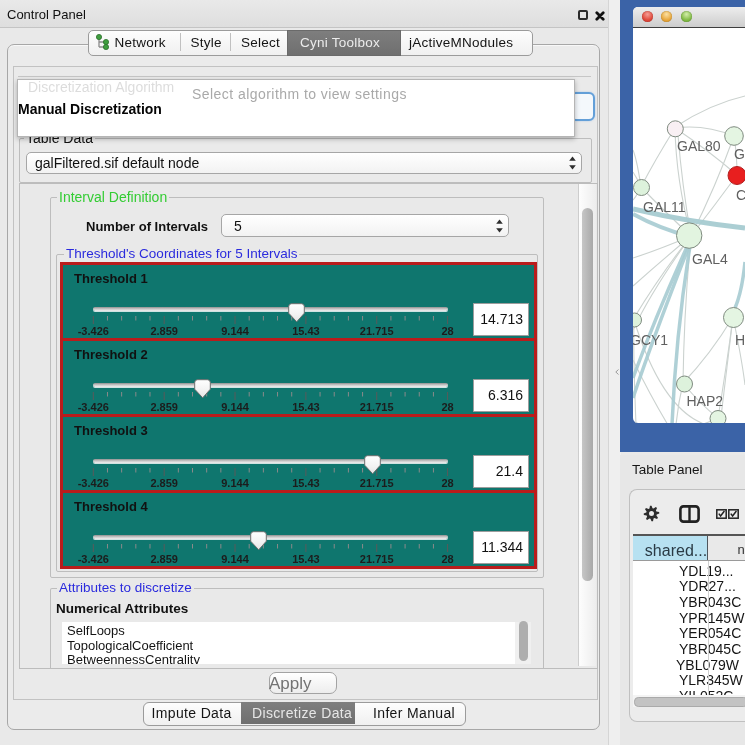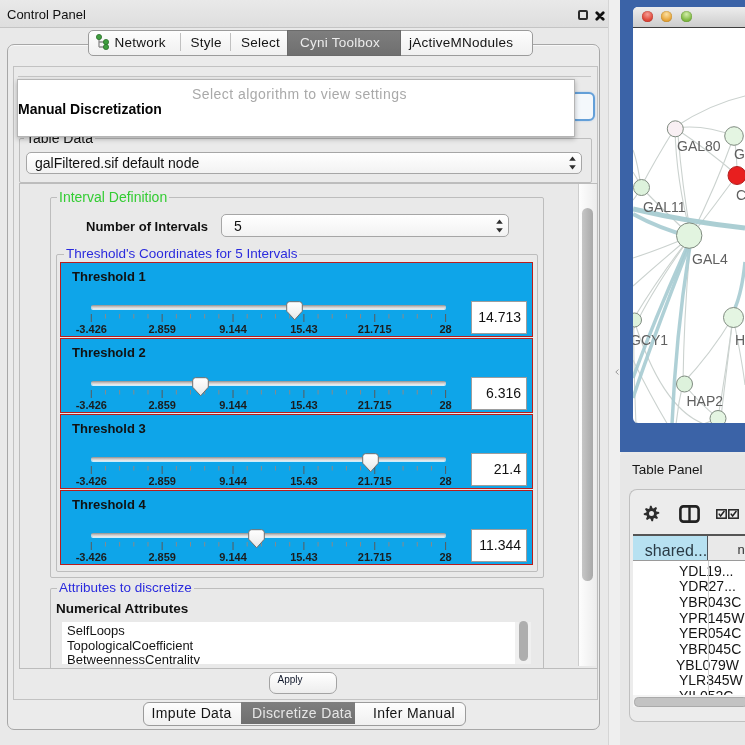--- a/index.html
+++ b/index.html
@@ -6,21 +6,21 @@
     font-family:"Liberation Sans", sans-serif;background:#e9e9e9;-webkit-font-smoothing:antialiased;}
   .abs{position:absolute;}
   #stage{position:relative;width:745px;height:745px;}
   .grpbox{position:absolute;border:1px solid #bdbdbd;border-radius:2px;}
   .grptitle{position:absolute;font-size:14px;background:#e9e9e9;padding:0 2px;line-height:14px;}
   .combo{position:absolute;background:linear-gradient(#ffffff,#f2f2f2);
     border:1px solid #a6a6a6;border-radius:5px;font-size:14px;color:#111;text-align:center;}
   .combo .ctext{position:absolute;left:8px;top:50%;transform:translateY(-50%);white-space:nowrap;}
   .updn{position:absolute;right:4.5px;top:50%;transform:translateY(-50%);width:9px;height:14px;}
   .tickl{position:absolute;font-size:11px;font-weight:bold;color:#1c1c1c;transform:translateX(-50%);white-space:nowrap;}
-  .thr{position:absolute;left:60px;width:471px;height:72.5px;background:#0ea5e9;border:1px solid #b91c1c;}
+  .thr{position:absolute;left:60px;width:471px;height:72.5px;background:#0f766e;border:3px solid #b91c1c;}
   .thrt{position:absolute;left:11px;top:6px;font-size:13px;font-weight:bold;color:#111;}
   .track{position:absolute;left:30px;top:41.5px;width:355px;height:4.6px;border-radius:2px;
     background:linear-gradient(#8f8f8f,#c6c6c6 45%,#efefef);box-shadow:0 1px 0 rgba(255,255,255,.8);}
   .vbox{position:absolute;left:410px;top:37.5px;width:49px;height:31px;background:#fff;
     border:1px solid #9d9d9d;font-size:14px;color:#111;text-align:right;line-height:31px;padding-right:5px;}
   .thumb{position:absolute;top:37.6px;width:18px;height:20px;}
   .rowtxt{font-size:14px;color:#161616;white-space:pre;margin-left:38px;}
   .tabt{position:absolute;top:35px;font-size:13.5px;letter-spacing:0.25px;color:#141414;}
 </style>
 </head>
@@ -295,33 +295,34 @@
   <div class="abs" style="left:62px;top:622px;width:453px;height:42px;background:#ffffff;overflow:hidden;">
     <div style="position:absolute;left:5px;top:2px;font-size:13px;color:#141414;line-height:14.7px;">SelfLoops<br>TopologicalCoefficient<br>BetweennessCentrality</div>
   </div>
   <div class="abs" style="left:515px;top:622px;width:16px;height:42px;background:#f0f0f0;"></div>
   <div class="abs" style="left:518.5px;top:621px;width:9.5px;height:40px;border-radius:5px;background:#aeaeae;"></div>
 
   <div class="abs" style="left:20px;top:668.5px;width:575px;height:29px;background:#eaeaea;"></div>
 
   <div class="abs" style="left:269px;top:671.5px;width:66px;height:20px;border:1px solid #a3a3a3;border-radius:7px;
        background:linear-gradient(#ffffff,#ededed);"></div>
-  <div class="abs" style="left:269px;top:674px;width:42px;text-align:center;font-size:10px;color:#0f172a;">Apply</div>
+  <div class="abs" style="left:269px;top:674px;width:42px;text-align:center;font-size:17px;color:#737373;">Apply</div>
 
   <div class="abs" style="left:143px;top:702px;width:321px;height:22px;background:linear-gradient(#fdfdfd,#f0f0f0);
        border:1px solid #9b9b9b;border-radius:6px;"></div>
   <div class="abs" style="left:241px;top:702px;width:114px;height:22px;background:linear-gradient(#7e7e7e,#6f6f6f);"></div>
   <div class="abs" style="left:151.5px;top:705px;font-size:14px;letter-spacing:0.35px;color:#141414;">Impute Data</div>
   <div class="abs" style="left:252px;top:705px;font-size:14px;letter-spacing:0.35px;color:#e6e6e6;">Discretize Data</div>
   <div class="abs" style="left:373px;top:705px;font-size:14px;letter-spacing:0.35px;color:#141414;">Infer Manual</div>
 
   <div class="abs" style="left:18px;top:76px;width:573px;height:1px;background:#c6c6c6;"></div>
 
   <div class="abs" style="left:17px;top:79px;width:556px;height:56px;background:#ffffff;
        border:1px solid #b5b5b5;box-shadow:0 2px 5px rgba(0,0,0,0.28);"></div>
+  <div class="abs" style="left:28px;top:79px;font-size:14px;color:rgba(120,120,120,0.26);">Discretization Algorithm</div>
   <div class="abs" style="left:192px;top:85.5px;font-size:14px;letter-spacing:0.45px;color:#a9a9a9;">Select algorithm to view settings</div>
   <div class="abs" style="left:18px;top:101px;font-size:14px;font-weight:bold;color:#050505;">Manual Discretization</div>
 
   <div class="abs" style="left:608px;top:0;width:12px;height:745px;background:#efefef;border-left:1px solid #d5d5d5;"></div>
   <svg class="abs" style="left:615px;top:369px;" width="4" height="6" viewBox="0 0 4 6">
       <path d="M3.5 0.5 L0.8 3 L3.5 5.5" stroke="#9a9a9a" stroke-width="1" fill="none"></path>
     </svg>
 
   <div class="abs" style="left:620px;top:0;width:125px;height:452px;background:#3b63a7;"></div>
 

